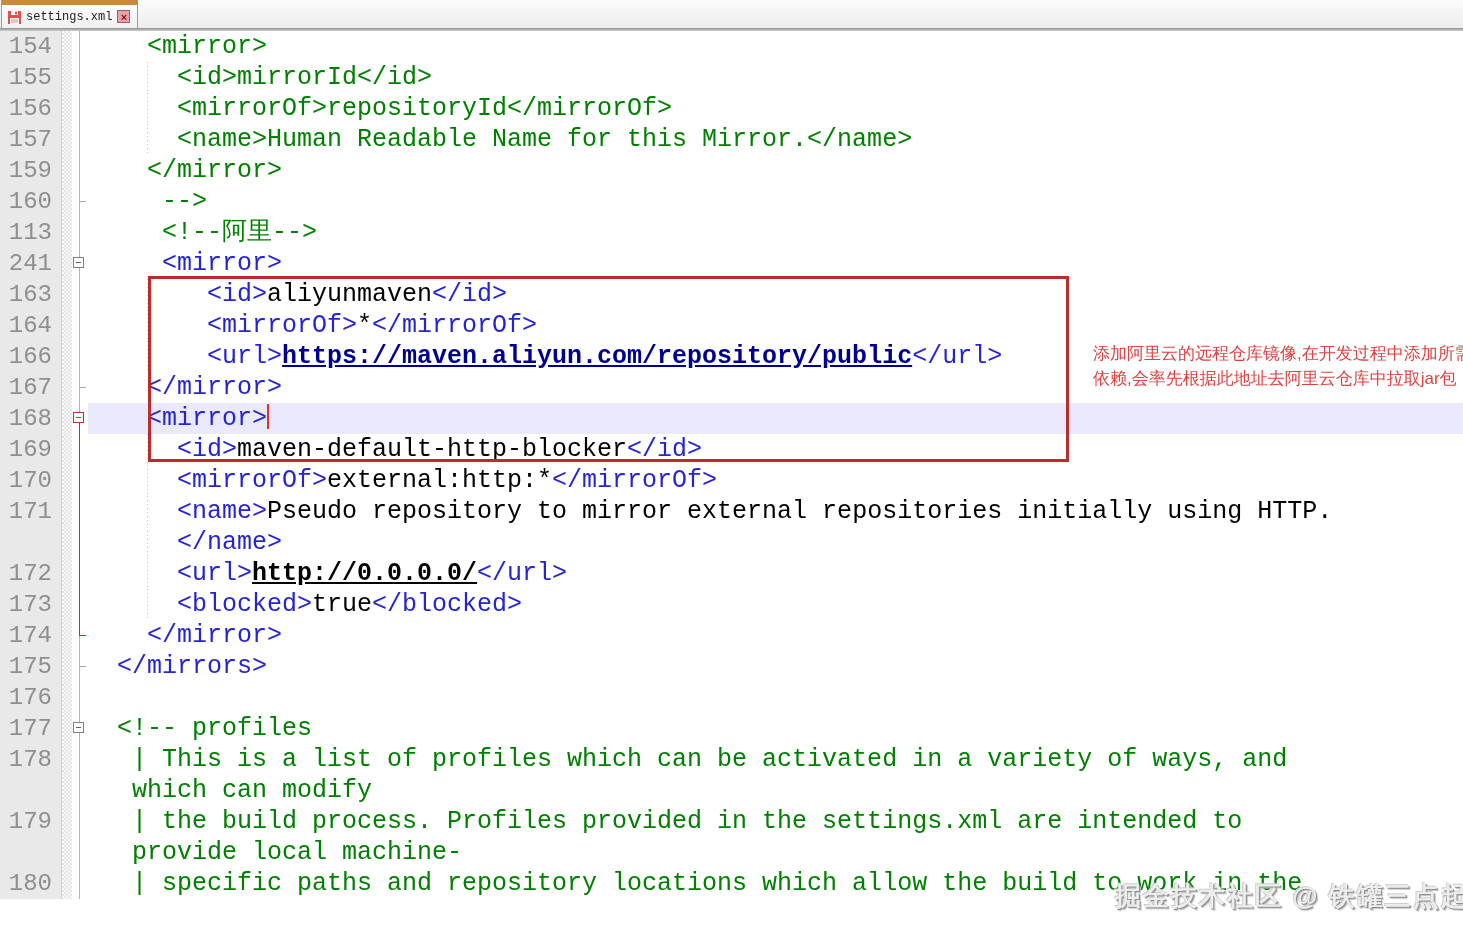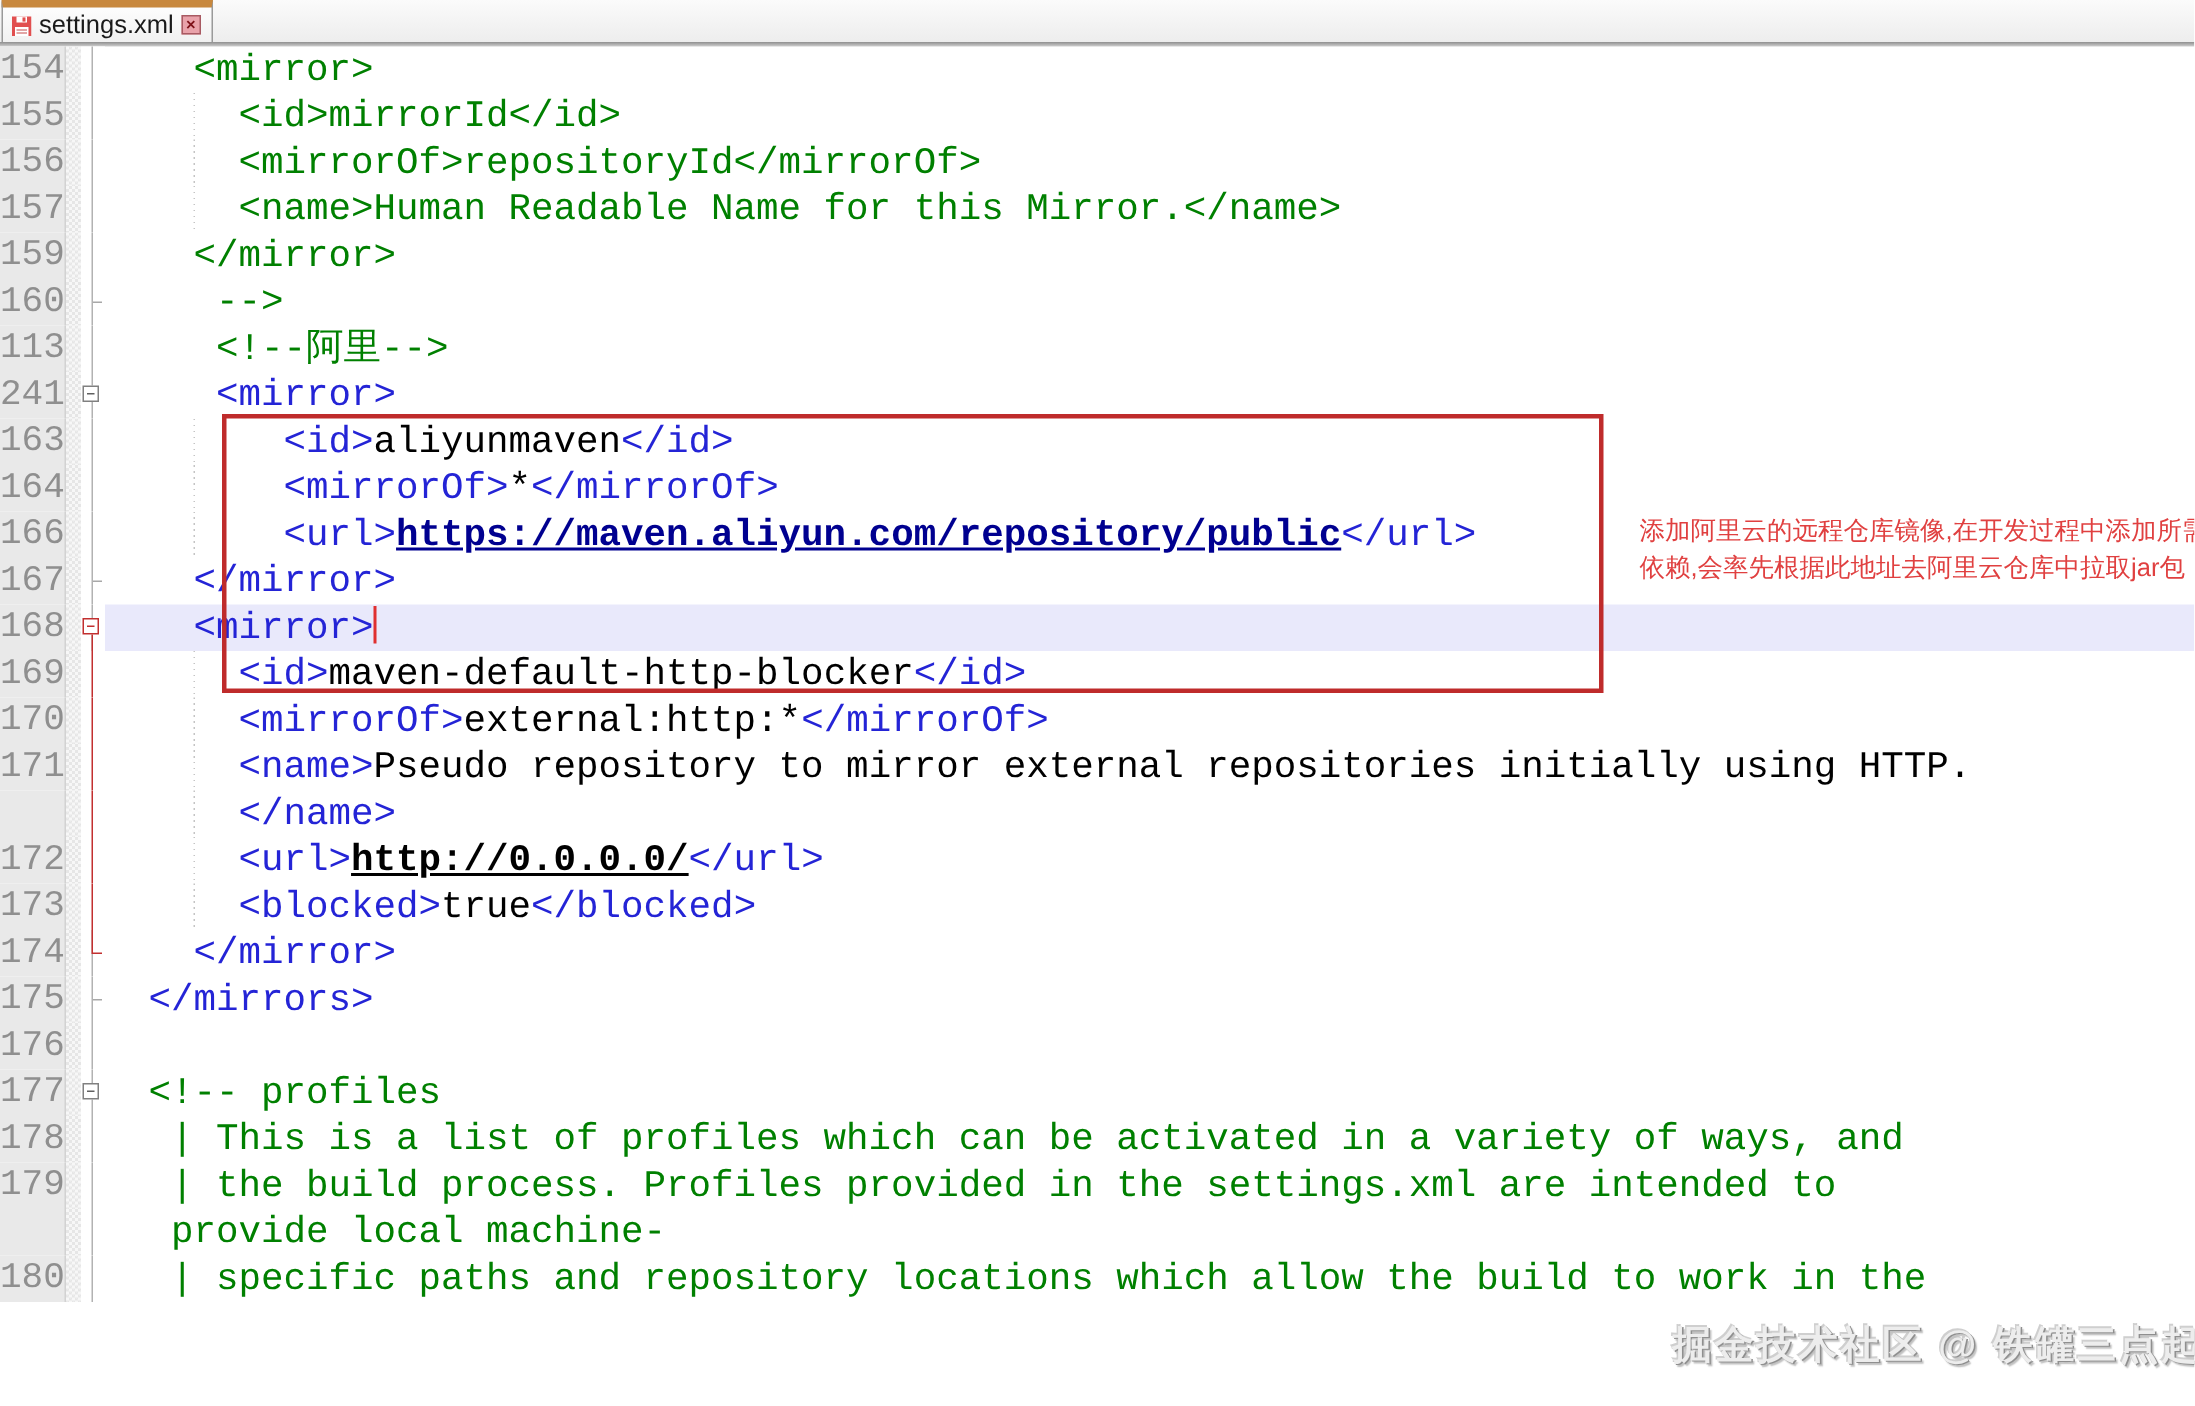--- a/index.html
+++ b/index.html
@@ -5,30 +5,30 @@
   html,body{margin:0;padding:0;background:#fff;}
   .stage{position:relative;width:1463px;height:937px;overflow:hidden;background:#fff;
          font-family:"Liberation Sans",sans-serif;}
 
   
   .tabbar{position:relative;height:28px;background:linear-gradient(#fbfbfb,#ededed);}
   .tab{position:absolute;left:1px;top:0;height:28px;box-sizing:border-box;
        display:flex;align-items:center;gap:5px;padding:0 7px 0 6px;
        background:linear-gradient(#fdfdfd,#f1f1f1);
        border:1px solid #9a9a9a;border-bottom:none;border-top:5px solid #c8883e;}
-  .tab-label{font-size:17px;color:#1a1a1a;font-family:Liberation Sans, sans-serif;}
+  .tab-label{font-size:12px;color:#1a1a1a;font-family:Liberation Mono, monospace;}
   .tab-close{display:inline-block;width:13px;height:13px;line-height:12px;text-align:center;
        background:#e9a2aa;border:1px solid #a85a62;color:#7d1118;font-size:11px;font-weight:bold;
        box-sizing:border-box;cursor:pointer;}
   .tab-underline{height:3px;background:linear-gradient(#8f8f8f,#cfcfcf);}
 
   
   .editor{position:absolute;left:0;top:31px;width:1463px;}
   .row{display:flex;height:31px;align-items:stretch;}
-  .num{flex:none;width:44px;box-sizing:border-box;background:#e9e9e9;border-right:1px solid #d2d2d2;
+  .num{flex:none;width:62px;box-sizing:border-box;background:#e9e9e9;border-right:1px solid #d2d2d2;
        color:#8f8f8f;font:24px/31px "Liberation Mono",monospace;text-align:right;padding-right:9px;}
   .bm{flex:none;width:10px;
       background-image:linear-gradient(45deg,#e6e6e6 25%,transparent 25%,transparent 75%,#e6e6e6 75%),
                        linear-gradient(45deg,#e6e6e6 25%,#f7f7f7 25%,#f7f7f7 75%,#e6e6e6 75%);
       background-size:4px 4px;background-position:0 0,2px 2px;}
   .fold{flex:none;width:16px;position:relative;background:#fff;}
   .fv{position:absolute;left:7px;top:0;bottom:0;width:1px;background:#b2b2b2;}
   .fvr{position:absolute;left:7px;top:0;bottom:0;width:1px;background:#c22f2f;}
   .fvr-b{top:50%;bottom:0;}
   .fvr-t{top:0;bottom:50%;}
@@ -282,20 +282,28 @@
       </div>
       <div class="row">
         <div class="num">178</div>
         <div class="bm"></div>
         <div class="fold">
           <span class="fv"></span>
         </div>
         <div class="txt"><span class="seg-comment">  | This is a list of profiles which can be activated in a variety of ways, and</span></div>
       </div>
       <div class="row">
+        <div class="num"></div>
+        <div class="bm"></div>
+        <div class="fold">
+          <span class="fv"></span>
+        </div>
+        <div class="txt"><span class="seg-comment">  which can modify</span></div>
+      </div>
+      <div class="row">
         <div class="num">179</div>
         <div class="bm"></div>
         <div class="fold">
           <span class="fv"></span>
         </div>
         <div class="txt"><span class="seg-comment">  | the build process. Profiles provided in the settings.xml are intended to</span></div>
       </div>
       <div class="row">
         <div class="num"></div>
         <div class="bm"></div>

